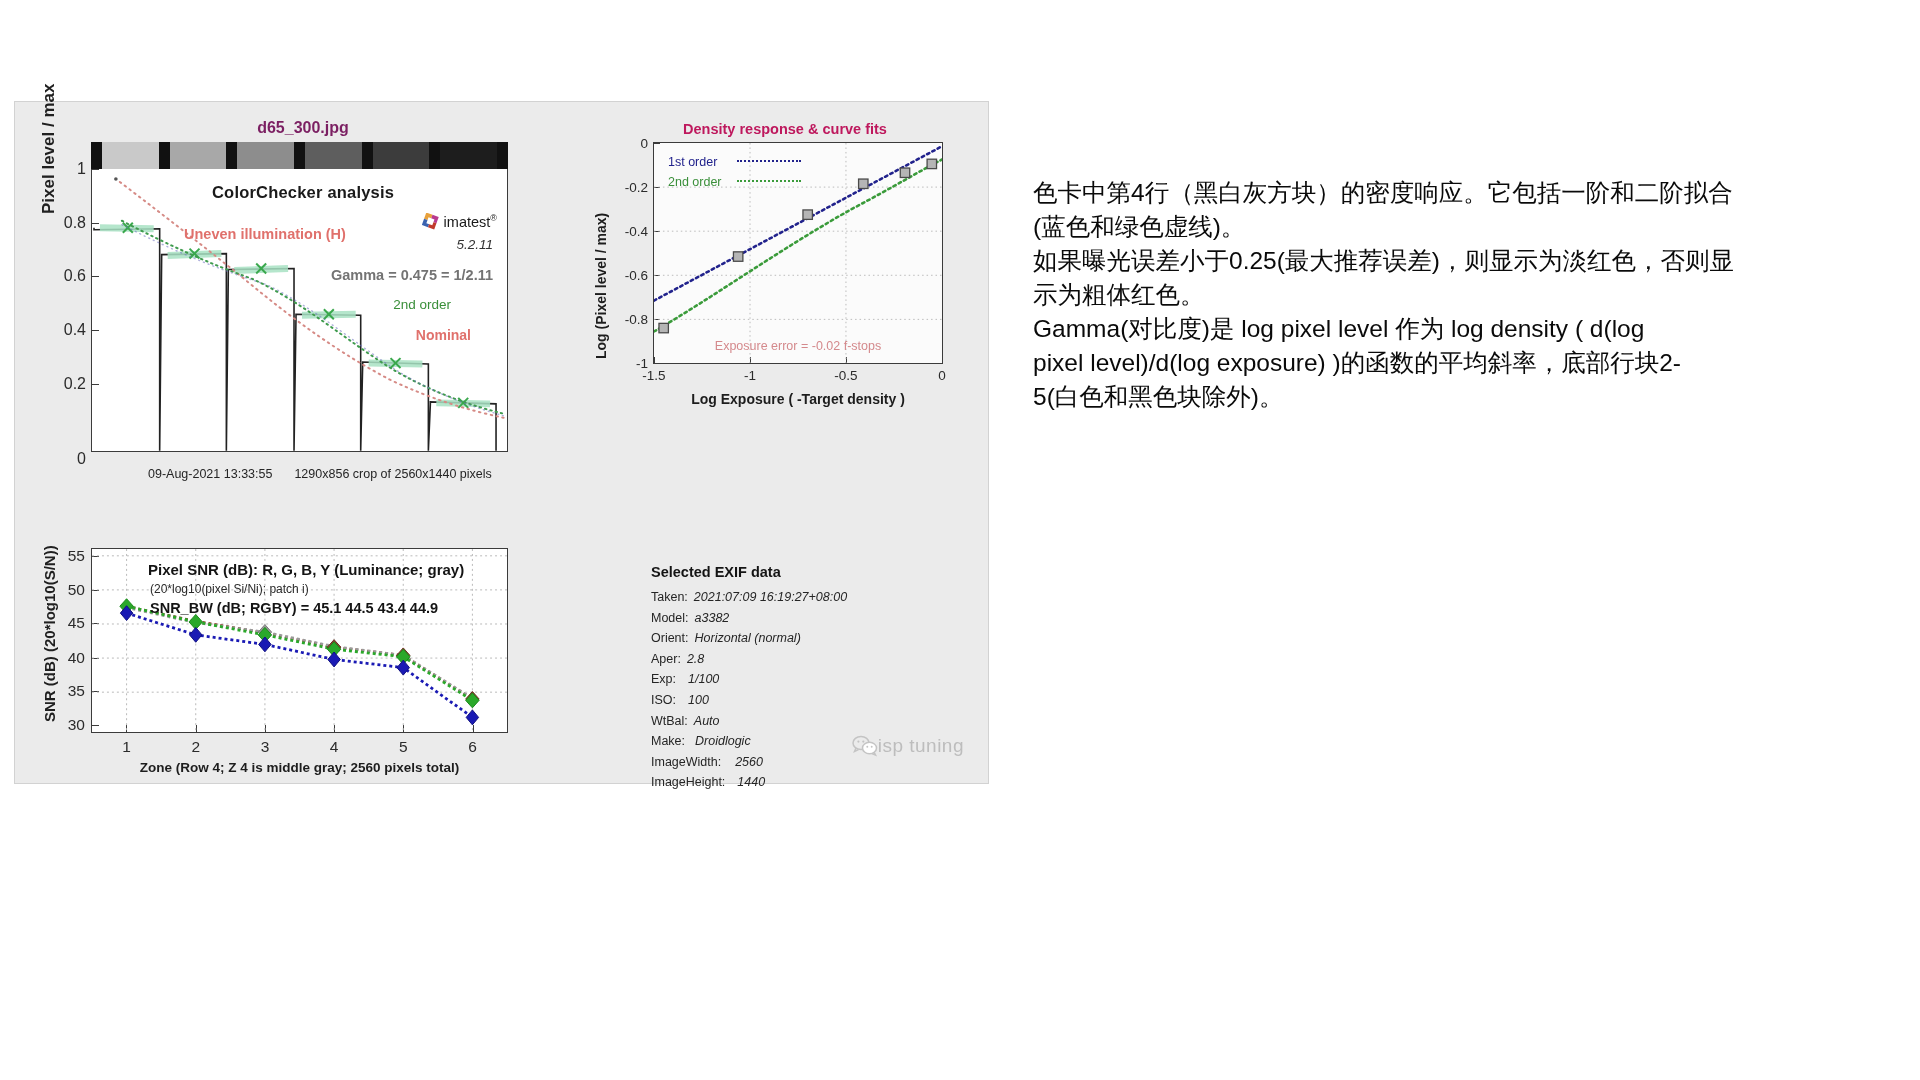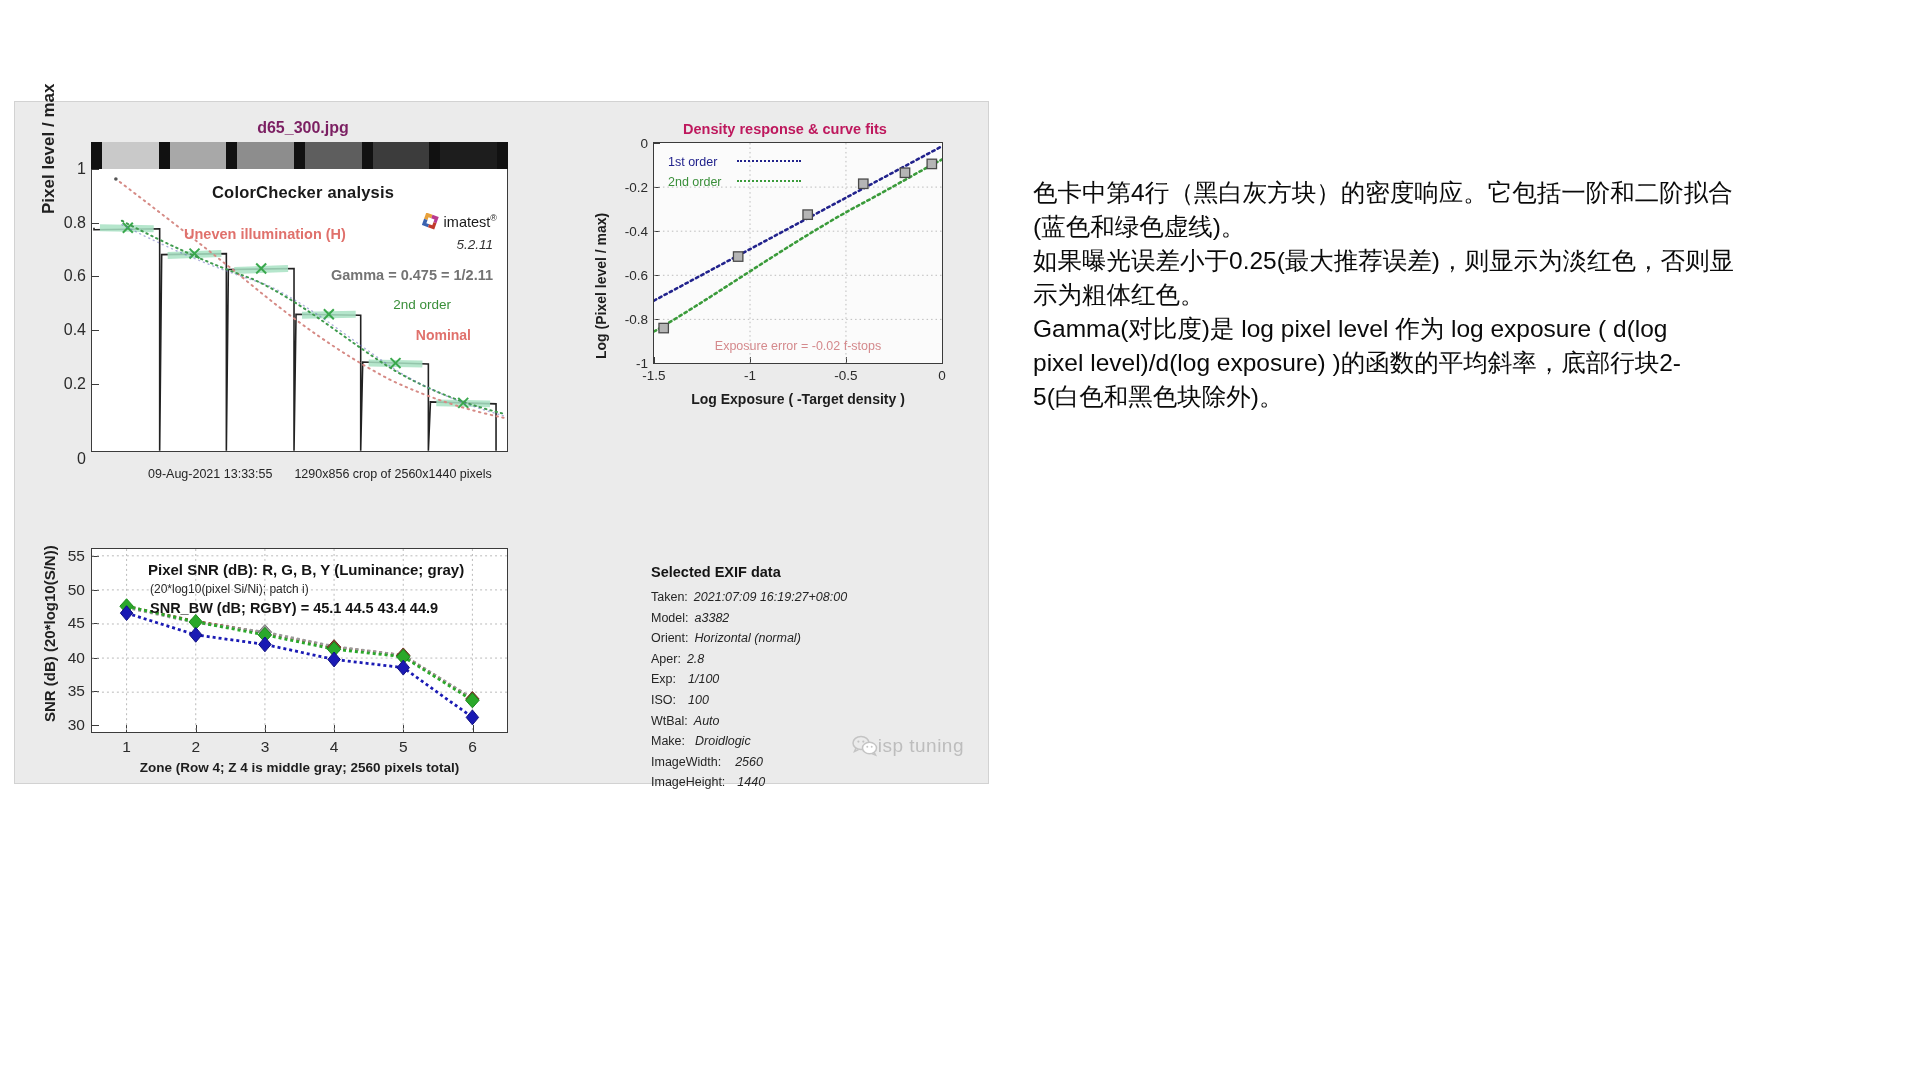--- a/index.html
+++ b/index.html
@@ -476,16 +476,16 @@
     <span class="wm-text">isp tuning</span>
   </div>
 
 </div>
 
 <div id="annotation">
   <p>色卡中第4行（黑白灰方块）的密度响应。它包括一阶和二阶拟合</p>
   <p>(蓝色和绿色虚线)。</p>
   <p>如果曝光误差小于0.25(最大推荐误差)，则显示为淡红色，否则显</p>
   <p>示为粗体红色。</p>
-  <p>Gamma(对比度)是 log pixel level 作为 log exposure ( d(log</p>
+  <p>Gamma(对比度)是 log pixel level 作为 log density ( d(log</p>
   <p>pixel level)/d(log exposure) )的函数的平均斜率，底部行块2-</p>
   <p>5(白色和黑色块除外)。</p>
 </div>
 
 </body></html>

